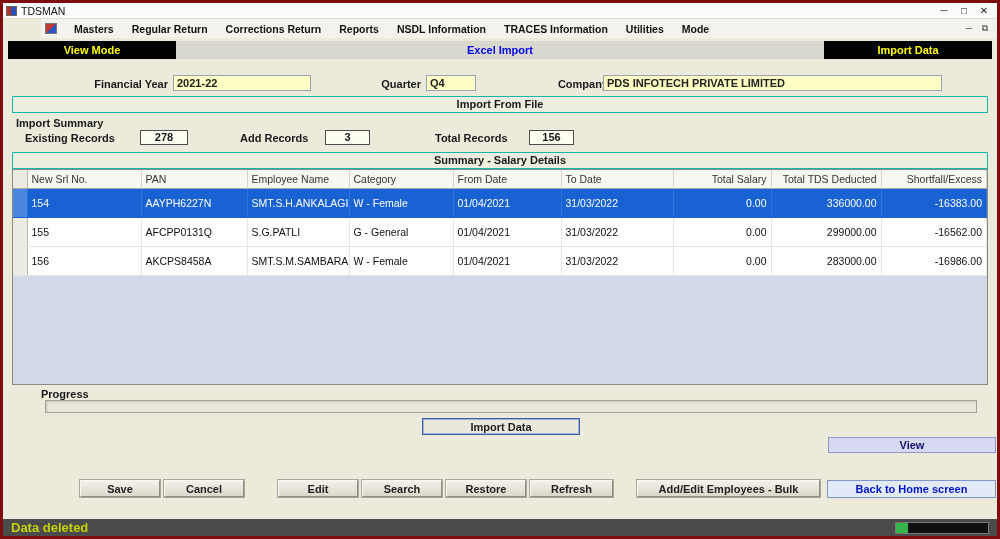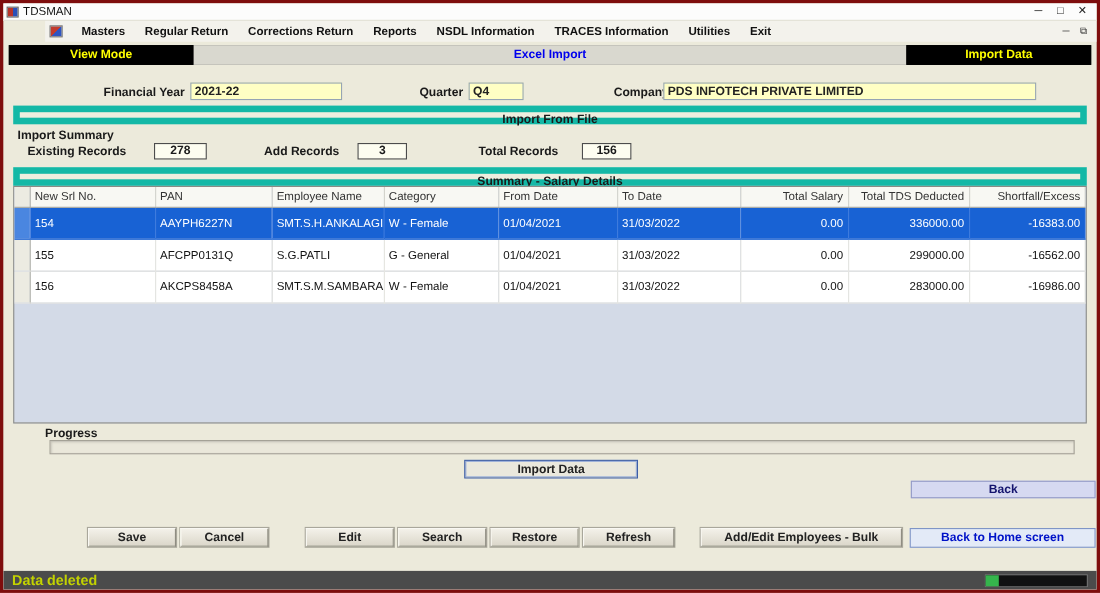--- a/index.html
+++ b/index.html
@@ -25,21 +25,21 @@
   .modebar { position:absolute; left:5px; right:5px; top:38px; height:18px; display:flex; background:#000; }
   .mode-left { width:168px; background:#000; color:#ffff00; font-weight:bold; text-align:center; line-height:18px; }
   .mode-center { flex:1; background:#d9d8cf; color:#0000ee; font-weight:bold; text-align:center; line-height:18px; }
   .mode-right { width:168px; background:#000; color:#ffff00; font-weight:bold; text-align:center; line-height:18px; }
 
   
   .lbl { position:absolute; font-weight:bold; height:14px; line-height:14px; }
   .txt { position:absolute; height:16px; background:#ffffc4; border:1px solid #96a5b4; font-family:inherit; font-size:11px; font-weight:bold; color:#222; padding:0 3px; }
 
   
-  .section-bar { position:absolute; left:9px; right:9px; height:17px; background:#edeedf; border:6px solid #14b8a6; font-weight:bold; text-align:center; line-height:15px; }
+  .section-bar { position:absolute; left:9px; right:9px; height:17px; background:#edeedf; border:1px solid #14b8a6; font-weight:bold; text-align:center; line-height:15px; }
 
   
   .numbox { position:absolute; height:15px; background:#fdfdf0; border:1px solid #4c4c4c; font-weight:bold; text-align:center; line-height:13px; }
 
   
   .grid { position:absolute; left:9px; right:9px; top:166px; height:216px; background:#d3dae7; border:1px solid #8b8b85; overflow:hidden; }
   .grid table { border-collapse:collapse; table-layout:fixed; width:100%; font-size:10.5px; }
   .grid th { background:#f8f8f3; font-weight:normal; color:#333; text-align:left; padding:2px 4px; height:18px; border-right:1px solid #d4d4cc; border-bottom:1px solid #a8a8a0; white-space:nowrap; overflow:hidden; }
   .grid td { background:#fff; color:#111; padding:1px 4px; height:29px; border-right:1px solid #e6e6e1; border-bottom:1px solid #e6e6e1; white-space:nowrap; overflow:hidden; }
   .grid th.sel-cell, .grid td.sel-cell { background:#ecebe2; border-right:1px solid #b9b8ae; }
@@ -79,21 +79,21 @@
 
   <div class="menubar">
     <span class="menu-icon"></span>
     <span class="menu-item">Masters</span>
     <span class="menu-item">Regular Return</span>
     <span class="menu-item">Corrections Return</span>
     <span class="menu-item">Reports</span>
     <span class="menu-item">NSDL Information</span>
     <span class="menu-item">TRACES Information</span>
     <span class="menu-item">Utilities</span>
-    <span class="menu-item">Exit</span>
+    <span class="menu-item">Mode</span>
     <span class="mdi-controls">
       <span>─</span>
       <span>⧉</span>
     </span>
   </div>
 
   <div class="modebar">
     <div class="mode-left">View Mode</div>
     <div class="mode-center">Excel Import</div>
     <div class="mode-right">Import Data</div>
@@ -184,21 +184,21 @@
             <td class="num">-16986.00</td>
           </tr>
         </tbody>
     </table>
   </div>
 
   <div class="lbl" style="left:38px;top:384px;">Progress</div>
   <div class="progressbar"></div>
 
   <button class="btn btn-import" style="left:419px;top:415px;width:158px;">Import Data</button>
-  <button class="btn btn-back" style="left:825px;top:434px;width:168px;">Back</button>
+  <button class="btn btn-back" style="left:825px;top:434px;width:168px;">View</button>
 
   <button class="btn" style="left:77px;top:477px;width:80px;">Save</button>
   <button class="btn" style="left:161px;top:477px;width:80px;">Cancel</button>
   <button class="btn" style="left:275px;top:477px;width:80px;">Edit</button>
   <button class="btn" style="left:359px;top:477px;width:80px;">Search</button>
   <button class="btn" style="left:443px;top:477px;width:80px;">Restore</button>
   <button class="btn" style="left:527px;top:477px;width:83px;">Refresh</button>
   <button class="btn" style="left:634px;top:477px;width:183px;">Add/Edit Employees - Bulk</button>
   <button class="btn btn-home" style="left:824px;top:477px;width:169px;height:18px;">Back to Home screen</button>
 

